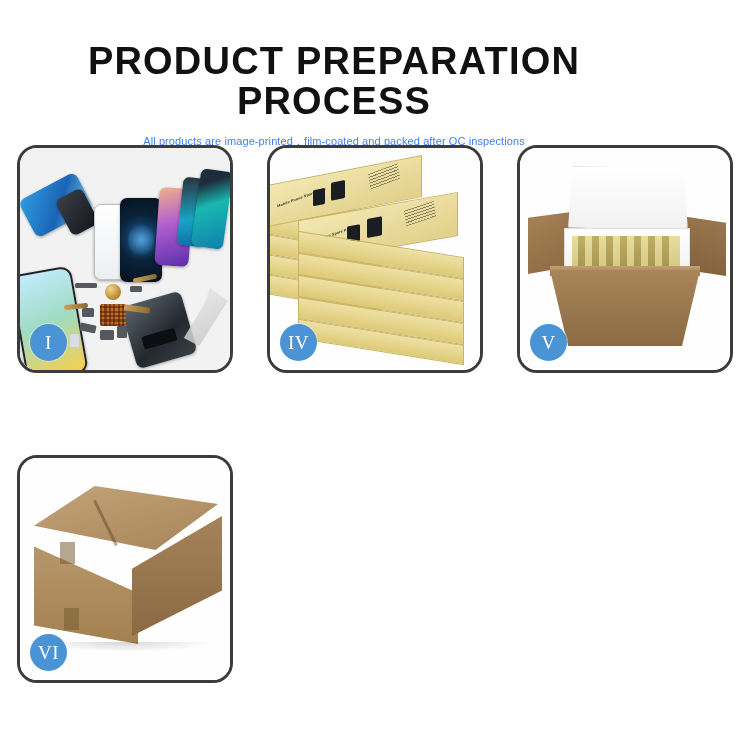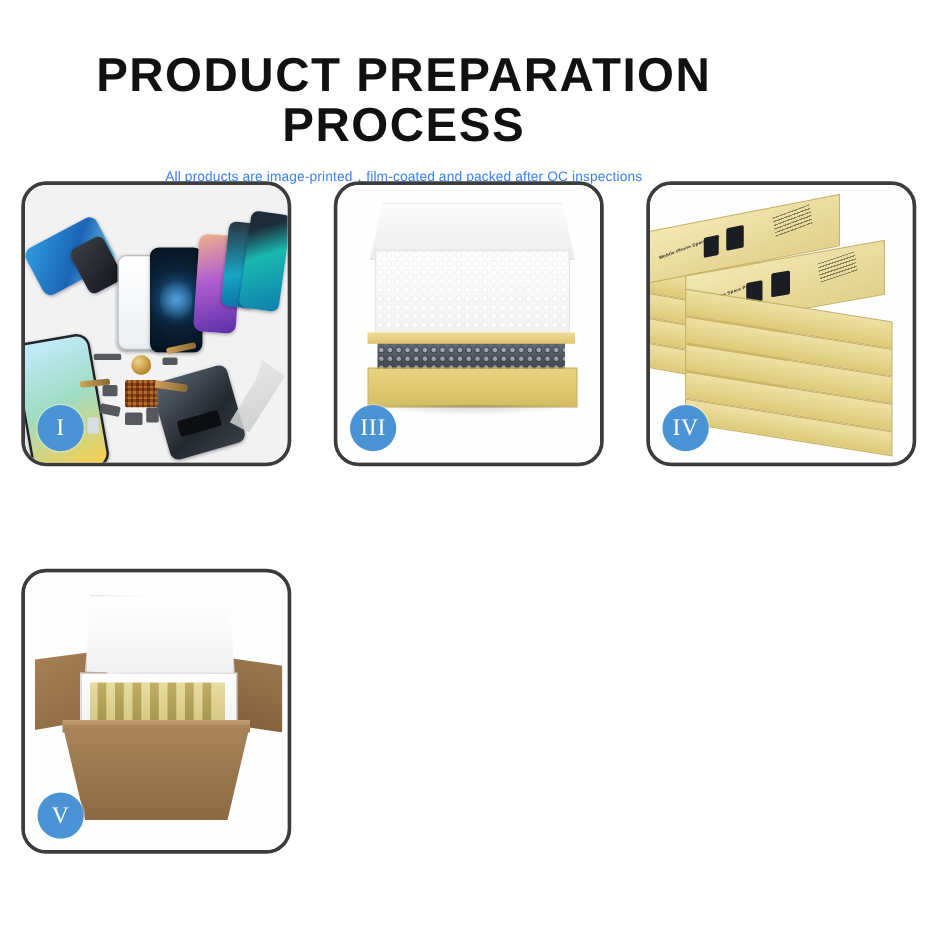--- a/index.html
+++ b/index.html
@@ -8,21 +8,21 @@
   }
   body {
     width: 750px; height: 750px;
     position: relative;
     overflow: hidden;
     font-family: "Liberation Sans", sans-serif;
     color: #111;
   }
 
   
-  #header { position: absolute; left: 0; top: 0; width: 646px; }
+  #header { position: absolute; left: 0; top: 0; width: 646px; padding-left: 11px; }
   #page-title {
     text-align: center;
     font-size: 38px;
     font-weight: 700;
     letter-spacing: 1.2px;
     color: #111111;
     margin-top: 42px;
     line-height: 1.05;
     font-family: "Liberation Sans", sans-serif;
   }
@@ -376,32 +376,20 @@
       <div class="chip" style="left:110px;top:138px;width:12px;height:6px;"></div>
       <div class="flex-cable" style="left:113px;top:128px;width:24px;height:5px;transform:rotate(-12deg);"></div>
       <div class="flex-cable" style="left:104px;top:158px;width:26px;height:6px;transform:rotate(8deg);"></div>
       <div class="flex-cable" style="left:44px;top:156px;width:24px;height:5px;transform:rotate(-6deg);"></div>
       <div class="tweezer"></div>
     </div>
     <div class="badge">I</div>
   </div>
 
 
-  <div class="panel">
-    <div class="panel-photo">
-      <div class="p3-bg"></div>
-      <div class="box3-lid"></div>
-      <div class="box3-foam"></div>
-      <div class="box3-bubble"></div>
-      <div class="box3-lip"></div>
-      <div class="box3-front"></div>
-      <div class="box3-shadow"></div>
-    </div>
-    <div class="badge">III</div>
-  </div>
 
   <div class="panel">
     <div class="panel-photo">
       <div class="p4-bg"></div>
 
       <div class="stackbox" style="left:-4px;top:56px;width:112px;height:18px;transform:skewY(10deg);"></div>
       <div class="stackbox" style="left:-4px;top:76px;width:112px;height:18px;transform:skewY(10deg);"></div>
       <div class="stackbox" style="left:-4px;top:96px;width:112px;height:18px;transform:skewY(10deg);"></div>
       <div class="stackbox" style="left:-4px;top:116px;width:112px;height:18px;transform:skewY(10deg);"></div>
       <div class="stackbox" style="left:-4px;top:136px;width:112px;height:18px;transform:skewY(10deg);"></div>
@@ -444,14 +432,27 @@
         <span class="bar" style="left:62px;"></span>
         <span class="bar" style="left:76px;"></span>
         <span class="bar" style="left:90px;"></span>
       </div>
       <div class="carton-rim"></div>
       <div class="carton-body"></div>
     </div>
     <div class="badge">V</div>
   </div>
 
+  <div class="panel">
+    <div class="panel-photo">
+      <div class="p6-bg"></div>
+      <div class="bx-top"></div>
+      <div class="bx-left"></div>
+      <div class="bx-right"></div>
+      <div class="bx-seam" style="left:84px;top:40px;height:50px;transform:rotate(-26deg);"></div>
+      <div class="bx-tape" style="left:40px;top:84px;"></div>
+      <div class="bx-tape" style="left:44px;top:150px;"></div>
+      <div class="bx-shadow"></div>
+    </div>
+    <div class="badge">VI</div>
+  </div>
 
 </div>
 
 </body></html>

